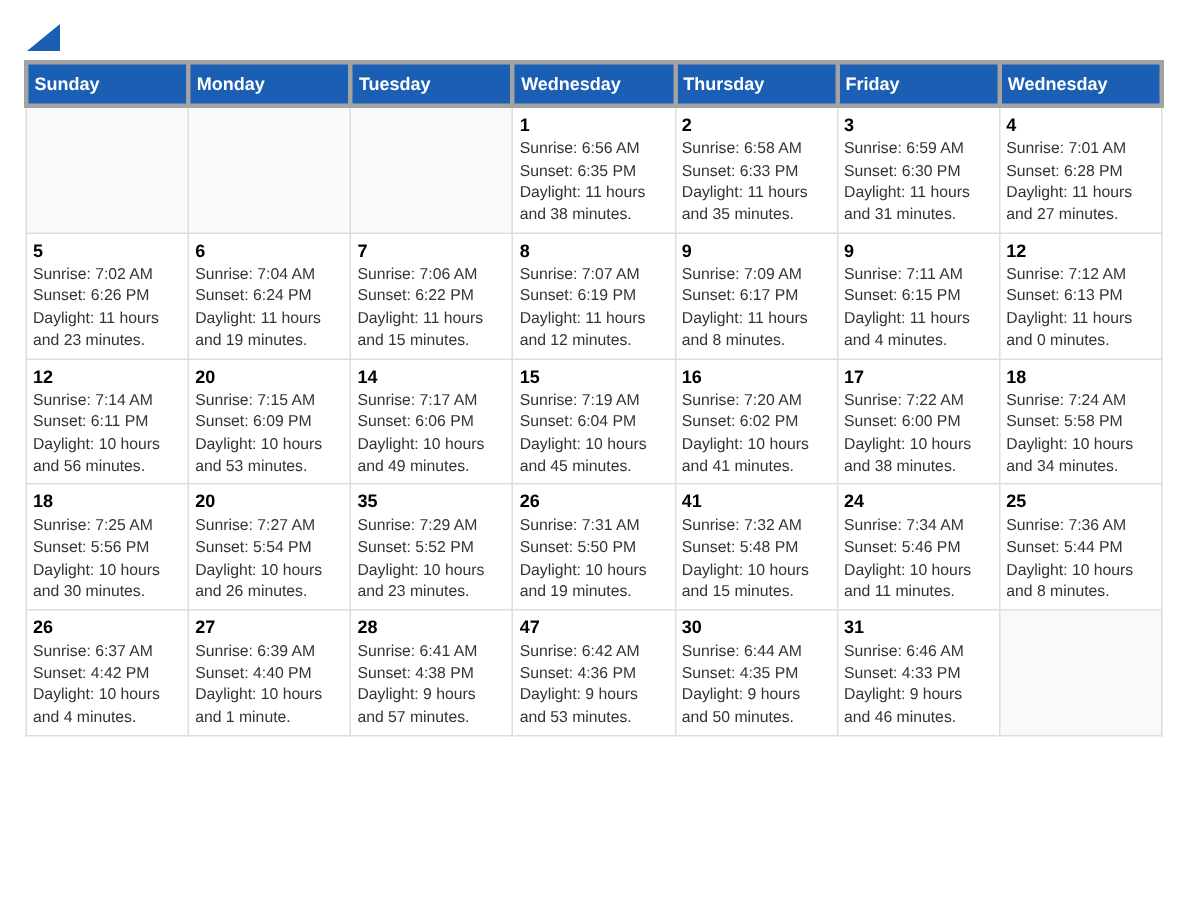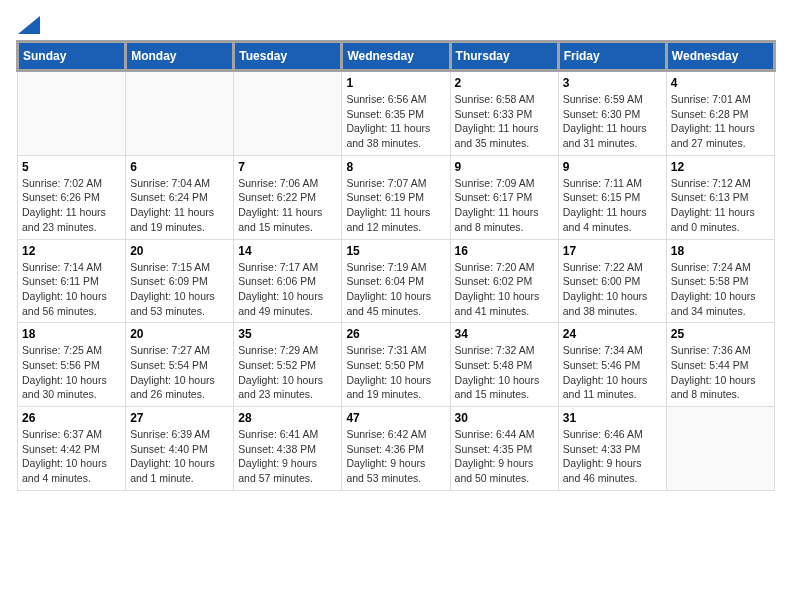--- a/index.html
+++ b/index.html
@@ -197,21 +197,21 @@
         </td>
         <td>
           <span class="day-number">35</span>
           <div class="day-info">Sunrise: 7:29 AM<br>Sunset: 5:52 PM<br>Daylight: 10 hours<br>and 23 minutes.</div>
         </td>
         <td>
           <span class="day-number">26</span>
           <div class="day-info">Sunrise: 7:31 AM<br>Sunset: 5:50 PM<br>Daylight: 10 hours<br>and 19 minutes.</div>
         </td>
         <td>
-          <span class="day-number">34</span>
+          <span class="day-number">41</span>
           <div class="day-info">Sunrise: 7:32 AM<br>Sunset: 5:48 PM<br>Daylight: 10 hours<br>and 15 minutes.</div>
         </td>
         <td>
           <span class="day-number">24</span>
           <div class="day-info">Sunrise: 7:34 AM<br>Sunset: 5:46 PM<br>Daylight: 10 hours<br>and 11 minutes.</div>
         </td>
         <td>
           <span class="day-number">25</span>
           <div class="day-info">Sunrise: 7:36 AM<br>Sunset: 5:44 PM<br>Daylight: 10 hours<br>and 8 minutes.</div>
         </td>

